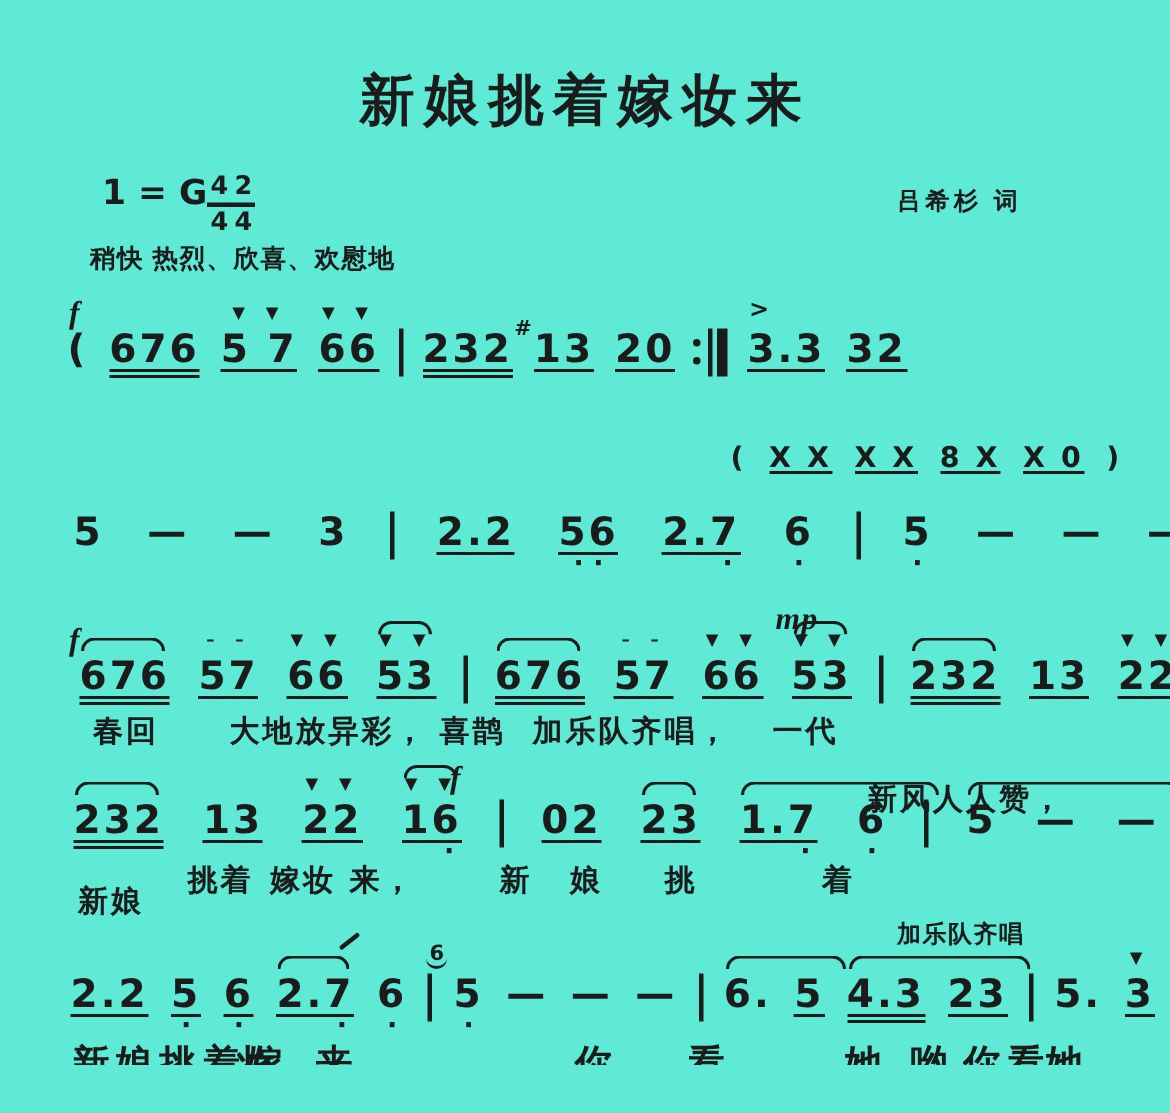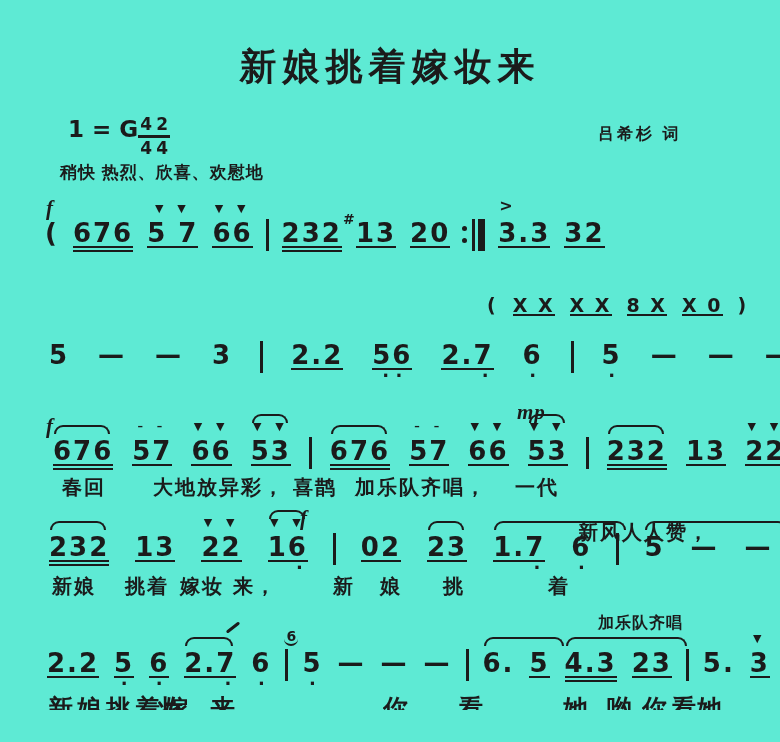--- a/index.html
+++ b/index.html
@@ -167,21 +167,21 @@
       <div class="txtel dyn" style="left: 46px; top: 414px;">f</div>
       <div class="txtel dyn" style="left: 517px; top: 400px; text-align: right;">mp</div>
       <div class="txtel dyn" style="left: 300px; top: 506px;">f</div>
       <div class="txtel label" style="left: 598px; top: 613px;">加乐队齐唱</div>
       <div class="txtel lyric" style="left: 62px; top: 474px;">春回</div>
       <div class="txtel lyric" style="left: 125px; top: 474px; margin-left: 28px;">大地放异彩，</div>
       <div class="txtel lyric" style="left: 293px; top: 474px; font-family: Liberation Mono, monospace;">喜鹊</div>
       <div class="txtel lyric" style="left: 355px; top: 474px;">加乐队齐唱，</div>
       <div class="txtel lyric" style="left: 515px; top: 474px;">一代</div>
       <div class="txtel lyric" style="left: 578px; top: 474px; margin-top: 45px;">新风人人赞，</div>
-      <div class="txtel lyric" style="left: 52px; top: 573px;">新娘</div>
+      <div class="txtel lyric" style="left: 52px; top: 587px;">新娘</div>
       <div class="txtel lyric" style="left: 125px; top: 573px;">挑着</div>
       <div class="txtel lyric" style="left: 180px; top: 573px;">嫁妆</div>
       <div class="txtel lyric" style="left: 233px; top: 573px;">来，</div>
       <div class="txtel lyric" style="left: 333px; top: 573px;">新</div>
       <div class="txtel lyric" style="left: 380px; top: 573px;">娘</div>
       <div class="txtel lyric" style="left: 443px; top: 573px;">挑</div>
       <div class="txtel lyric" style="left: 548px; top: 573px;">着</div>
       <div class="txtel lyric cut" style="left: 48px; top: 692px;">
         <span class="cin">新娘挑着嫁</span>
       </div>

